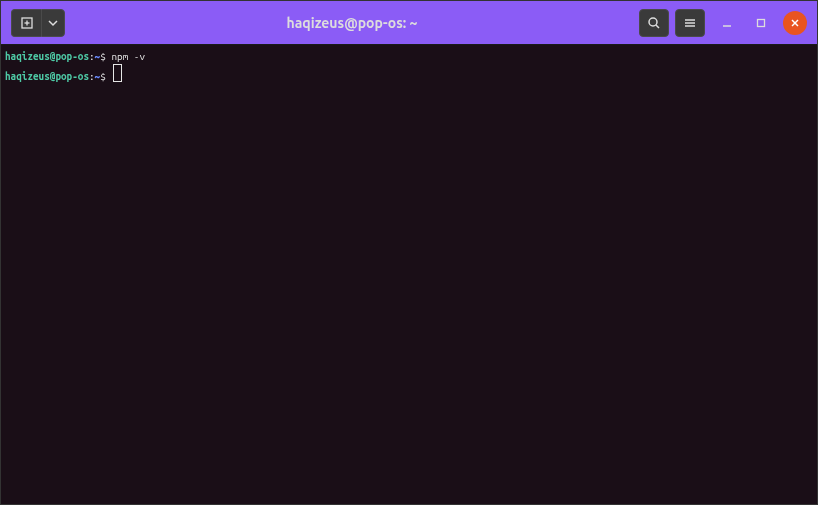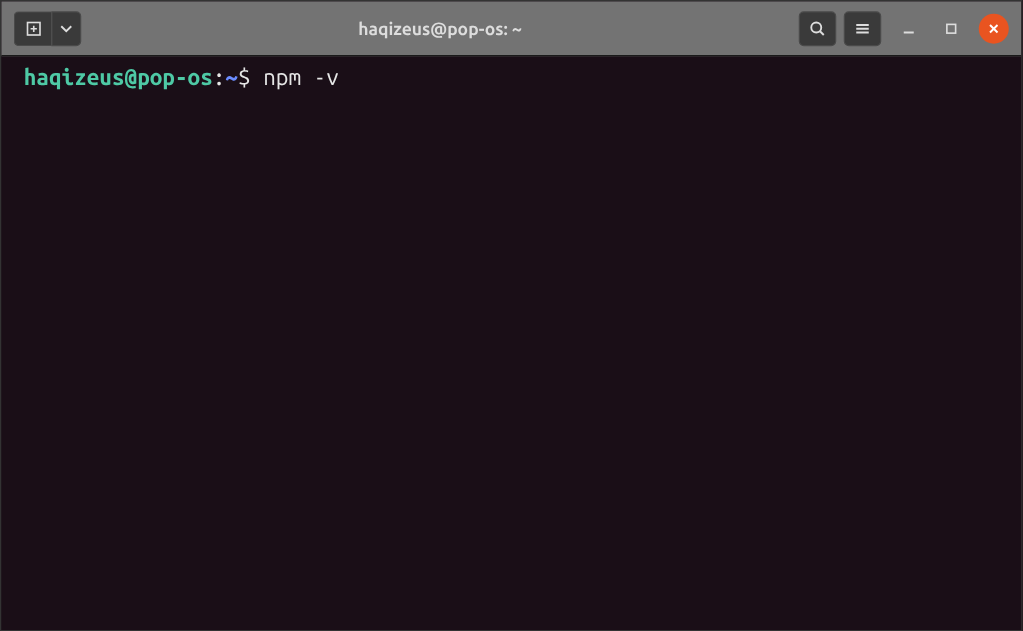--- a/index.html
+++ b/index.html
@@ -10,21 +10,21 @@
     body {
       width: 818px;
       height: 505px;
       background: #1a0e17;
       font-family: "Ubuntu Mono", "DejaVu Sans Mono", monospace;
       overflow: hidden;
       border: 1px solid #333;
     }
     .titlebar {
       height: 44px;
-      background: #737373;
+      background: #8b5cf6;
       display: flex;
       align-items: center;
       padding: 0 10px;
       gap: 4px;
       border-bottom: 1px solid #1a1a1a;
     }
     .tb-left {
       display: flex;
       align-items: center;
       gap: 0;
@@ -82,22 +82,22 @@
       color: #ddd;
       cursor: pointer;
       border-radius: 50%;
       margin-left: 4px;
     }
     .win-btn.close {
       background: #e95420;
       color: #fff;
     }
     .terminal {
-      padding: 6px 18px;
-      font-size: 18px;
+      padding: 6px 4px;
+      font-size: 10px;
       line-height: 1.25;
       color: #e6e6e6;
     }
     .line {
       white-space: pre;
     }
     .user { color: #4ec9a5; font-weight: bold; }
     .colon { color: #e6e6e6; }
     .path { color: #6b8cff; font-weight: bold; }
     .dollar { color: #e6e6e6; }
@@ -160,13 +160,14 @@
       <svg width="10" height="10" viewBox="0 0 10 10">
           <line x1="2" y1="2" x2="8" y2="8" stroke="#fff" stroke-width="1.5"></line>
           <line x1="8" y1="2" x2="2" y2="8" stroke="#fff" stroke-width="1.5"></line>
         </svg>
     </div>
   </div>
 </div>
 
 <div class="terminal">
   <div class="line"><span class="user">haqizeus@pop-os</span><span class="colon">:</span><span class="path">~</span><span class="dollar">$</span> <span class="cmd">npm -v</span></div>
+  <div class="line"><span class="user">haqizeus@pop-os</span><span class="colon">:</span><span class="path">~</span><span class="dollar">$</span> <span class="cursor"></span></div>
 </div>
 
 </body></html>

